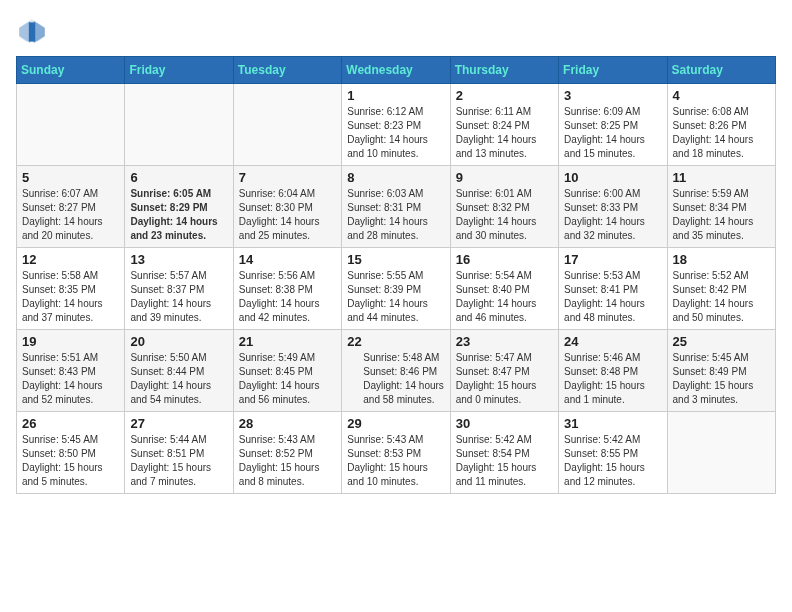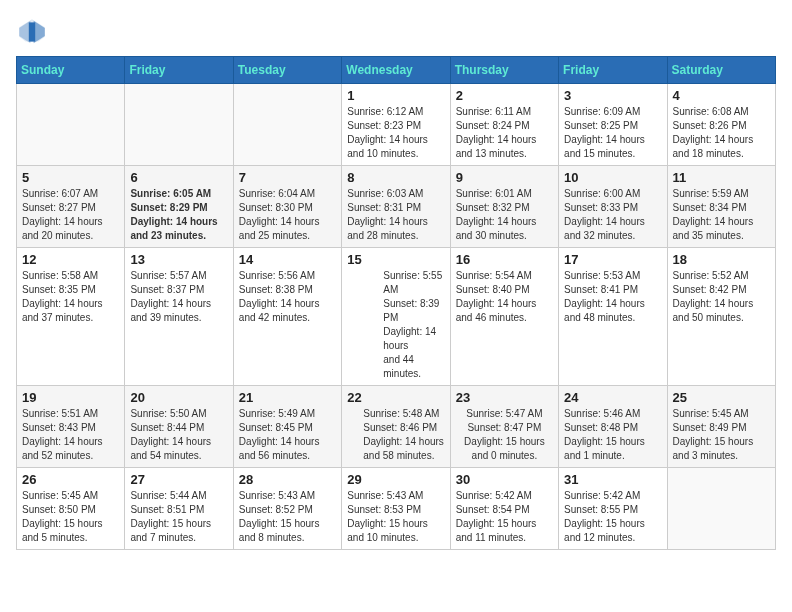--- a/index.html
+++ b/index.html
@@ -230,21 +230,21 @@
         </td>
         <td>
           <span class="day-number">14</span>
           <div class="day-info" style="white-space: pre-line;">Sunrise: 5:56 AM
 Sunset: 8:38 PM
 Daylight: 14 hours
 and 42 minutes.</div>
         </td>
         <td>
           <span class="day-number">15</span>
-          <div class="day-info" style="white-space: pre-line; margin-left: 36px;">Sunrise: 5:55 AM
+          <div class="day-info" style="white-space: pre-line;">Sunrise: 5:55 AM
 Sunset: 8:39 PM
 Daylight: 14 hours
 and 44 minutes.</div>
         </td>
         <td>
           <span class="day-number">16</span>
           <div class="day-info" style="white-space: pre-line;">Sunrise: 5:54 AM
 Sunset: 8:40 PM
 Daylight: 14 hours
 and 46 minutes.</div>
@@ -288,21 +288,21 @@
         </td>
         <td>
           <span class="day-number">22</span>
           <div class="day-info" style="white-space: pre-line; margin-left: 16px;">Sunrise: 5:48 AM
 Sunset: 8:46 PM
 Daylight: 14 hours
 and 58 minutes.</div>
         </td>
         <td>
           <span class="day-number">23</span>
-          <div class="day-info" style="white-space: pre-line; text-align: center;">Sunrise: 5:47 AM
+          <div class="day-info" style="white-space: pre-line;">Sunrise: 5:47 AM
 Sunset: 8:47 PM
 Daylight: 15 hours
 and 0 minutes.</div>
         </td>
         <td>
           <span class="day-number">24</span>
           <div class="day-info" style="white-space: pre-line;">Sunrise: 5:46 AM
 Sunset: 8:48 PM
 Daylight: 15 hours
 and 1 minute.</div>

